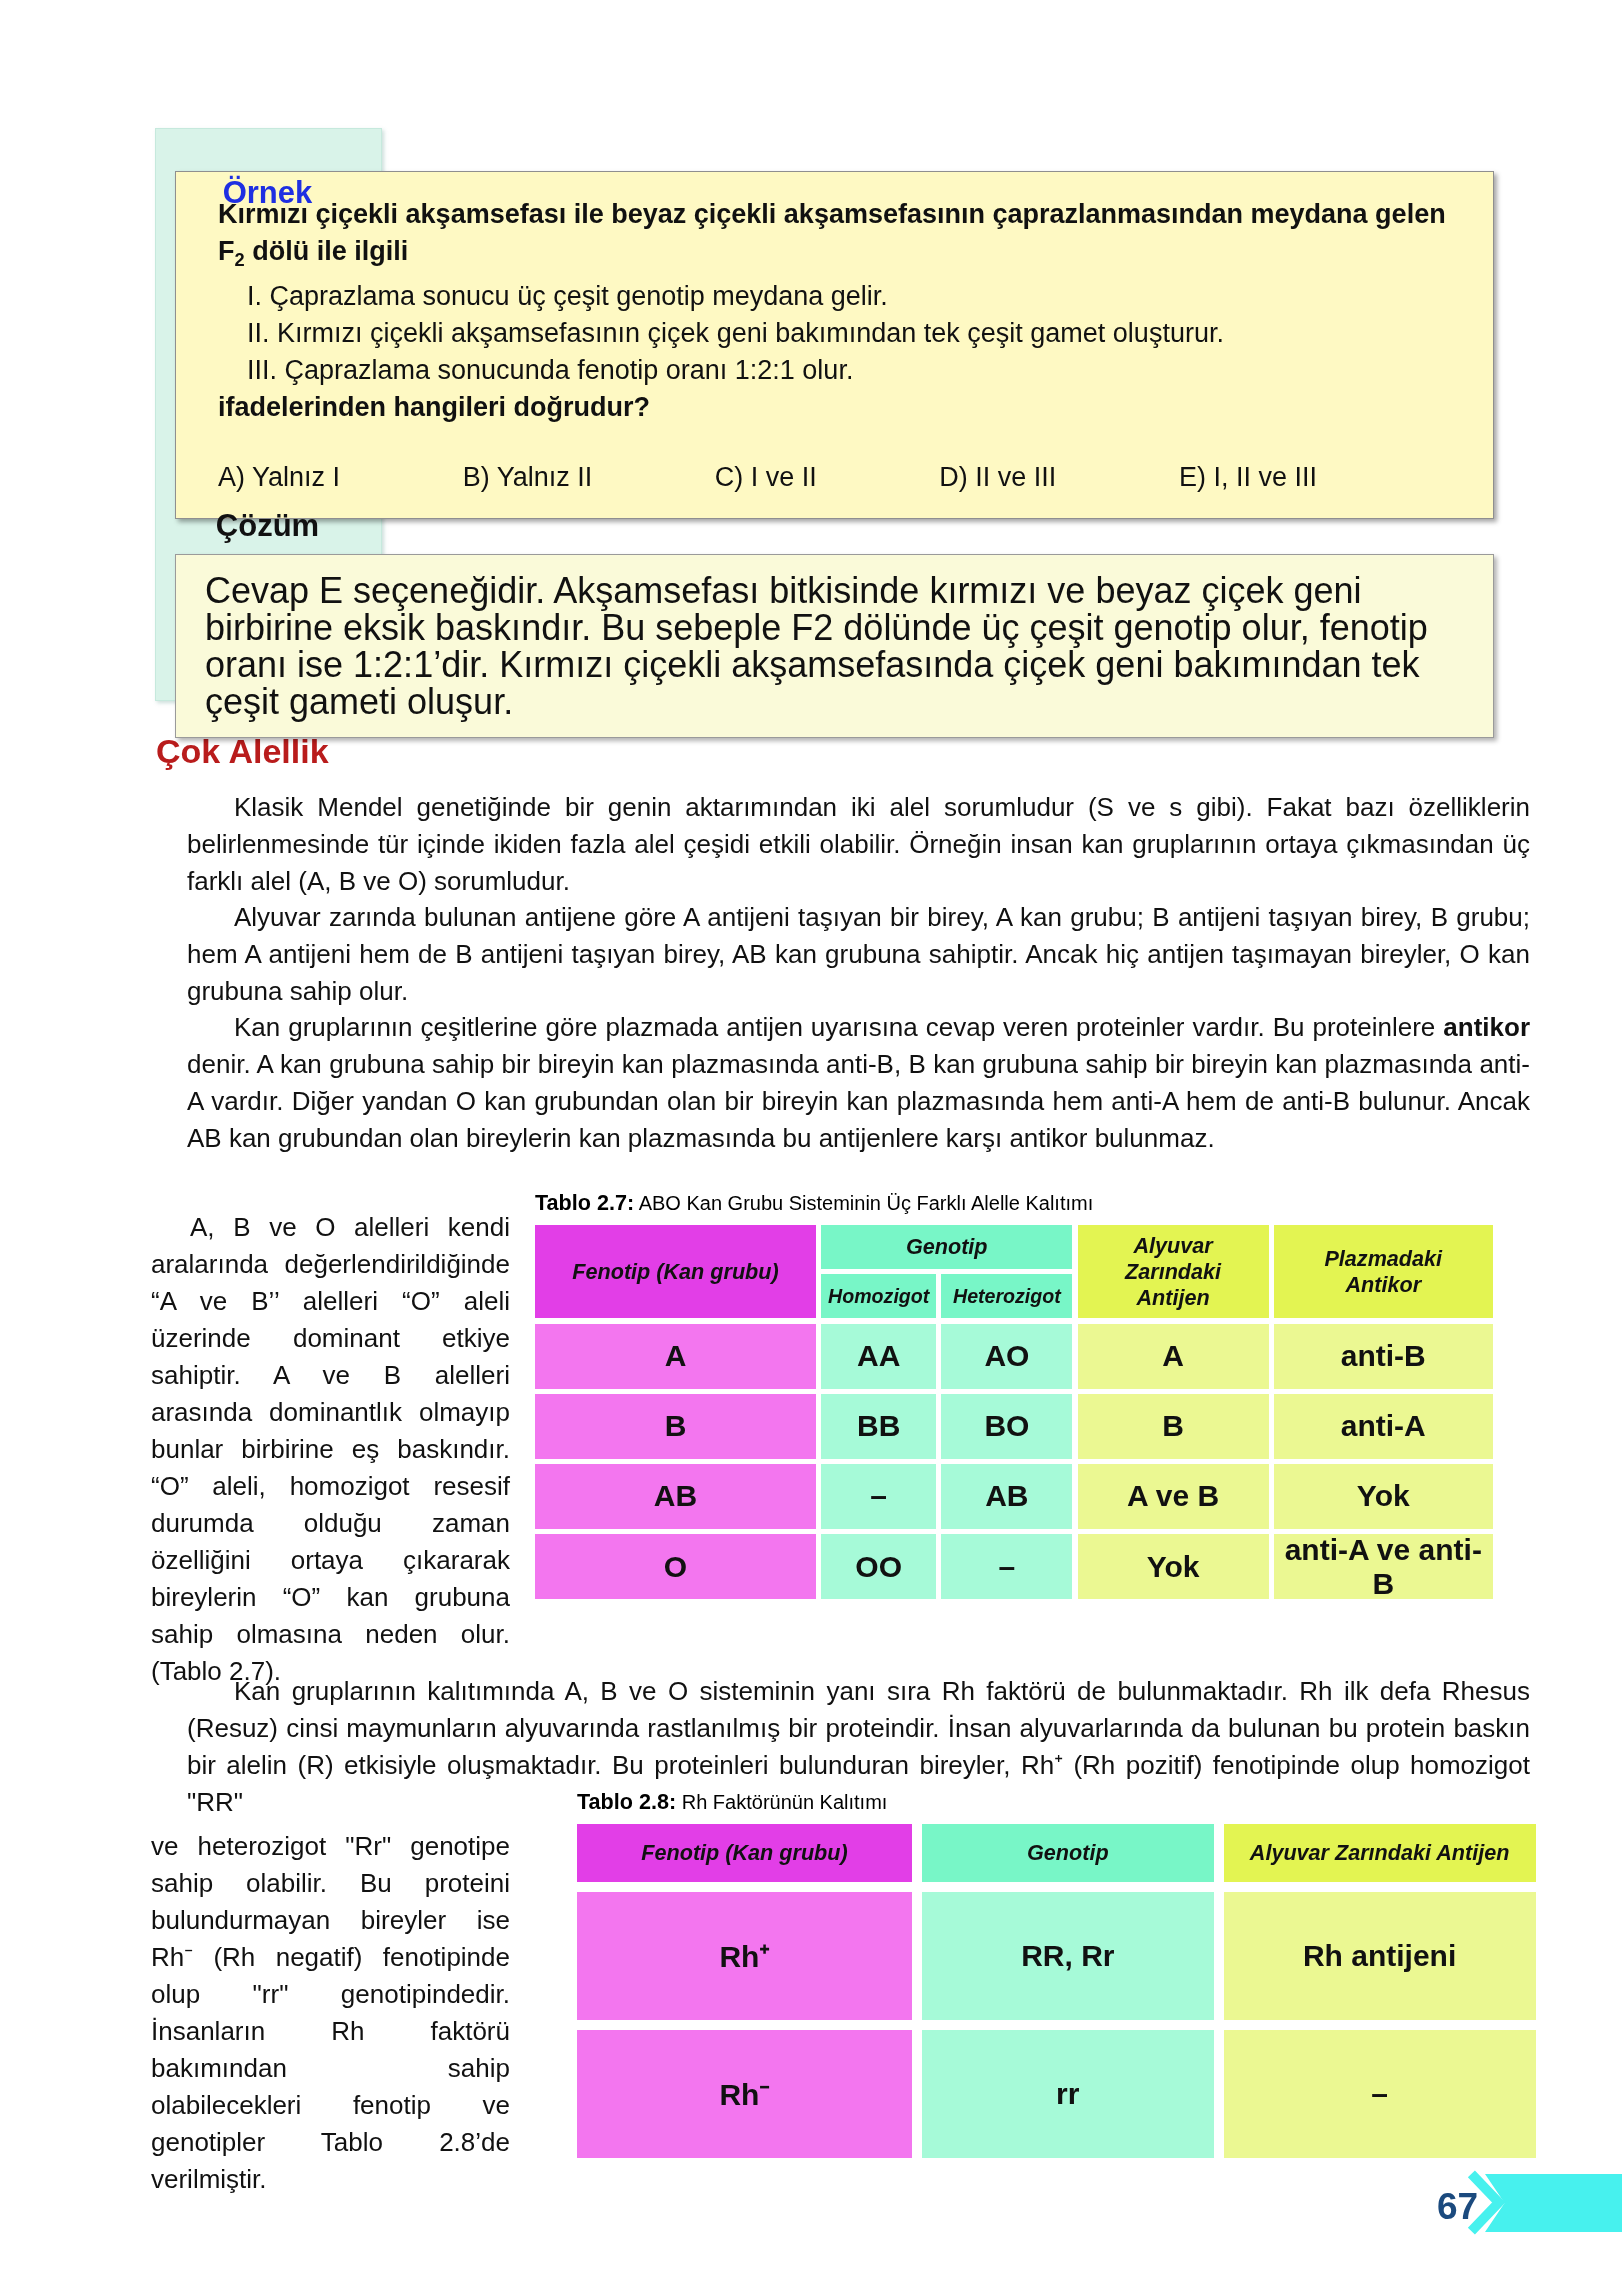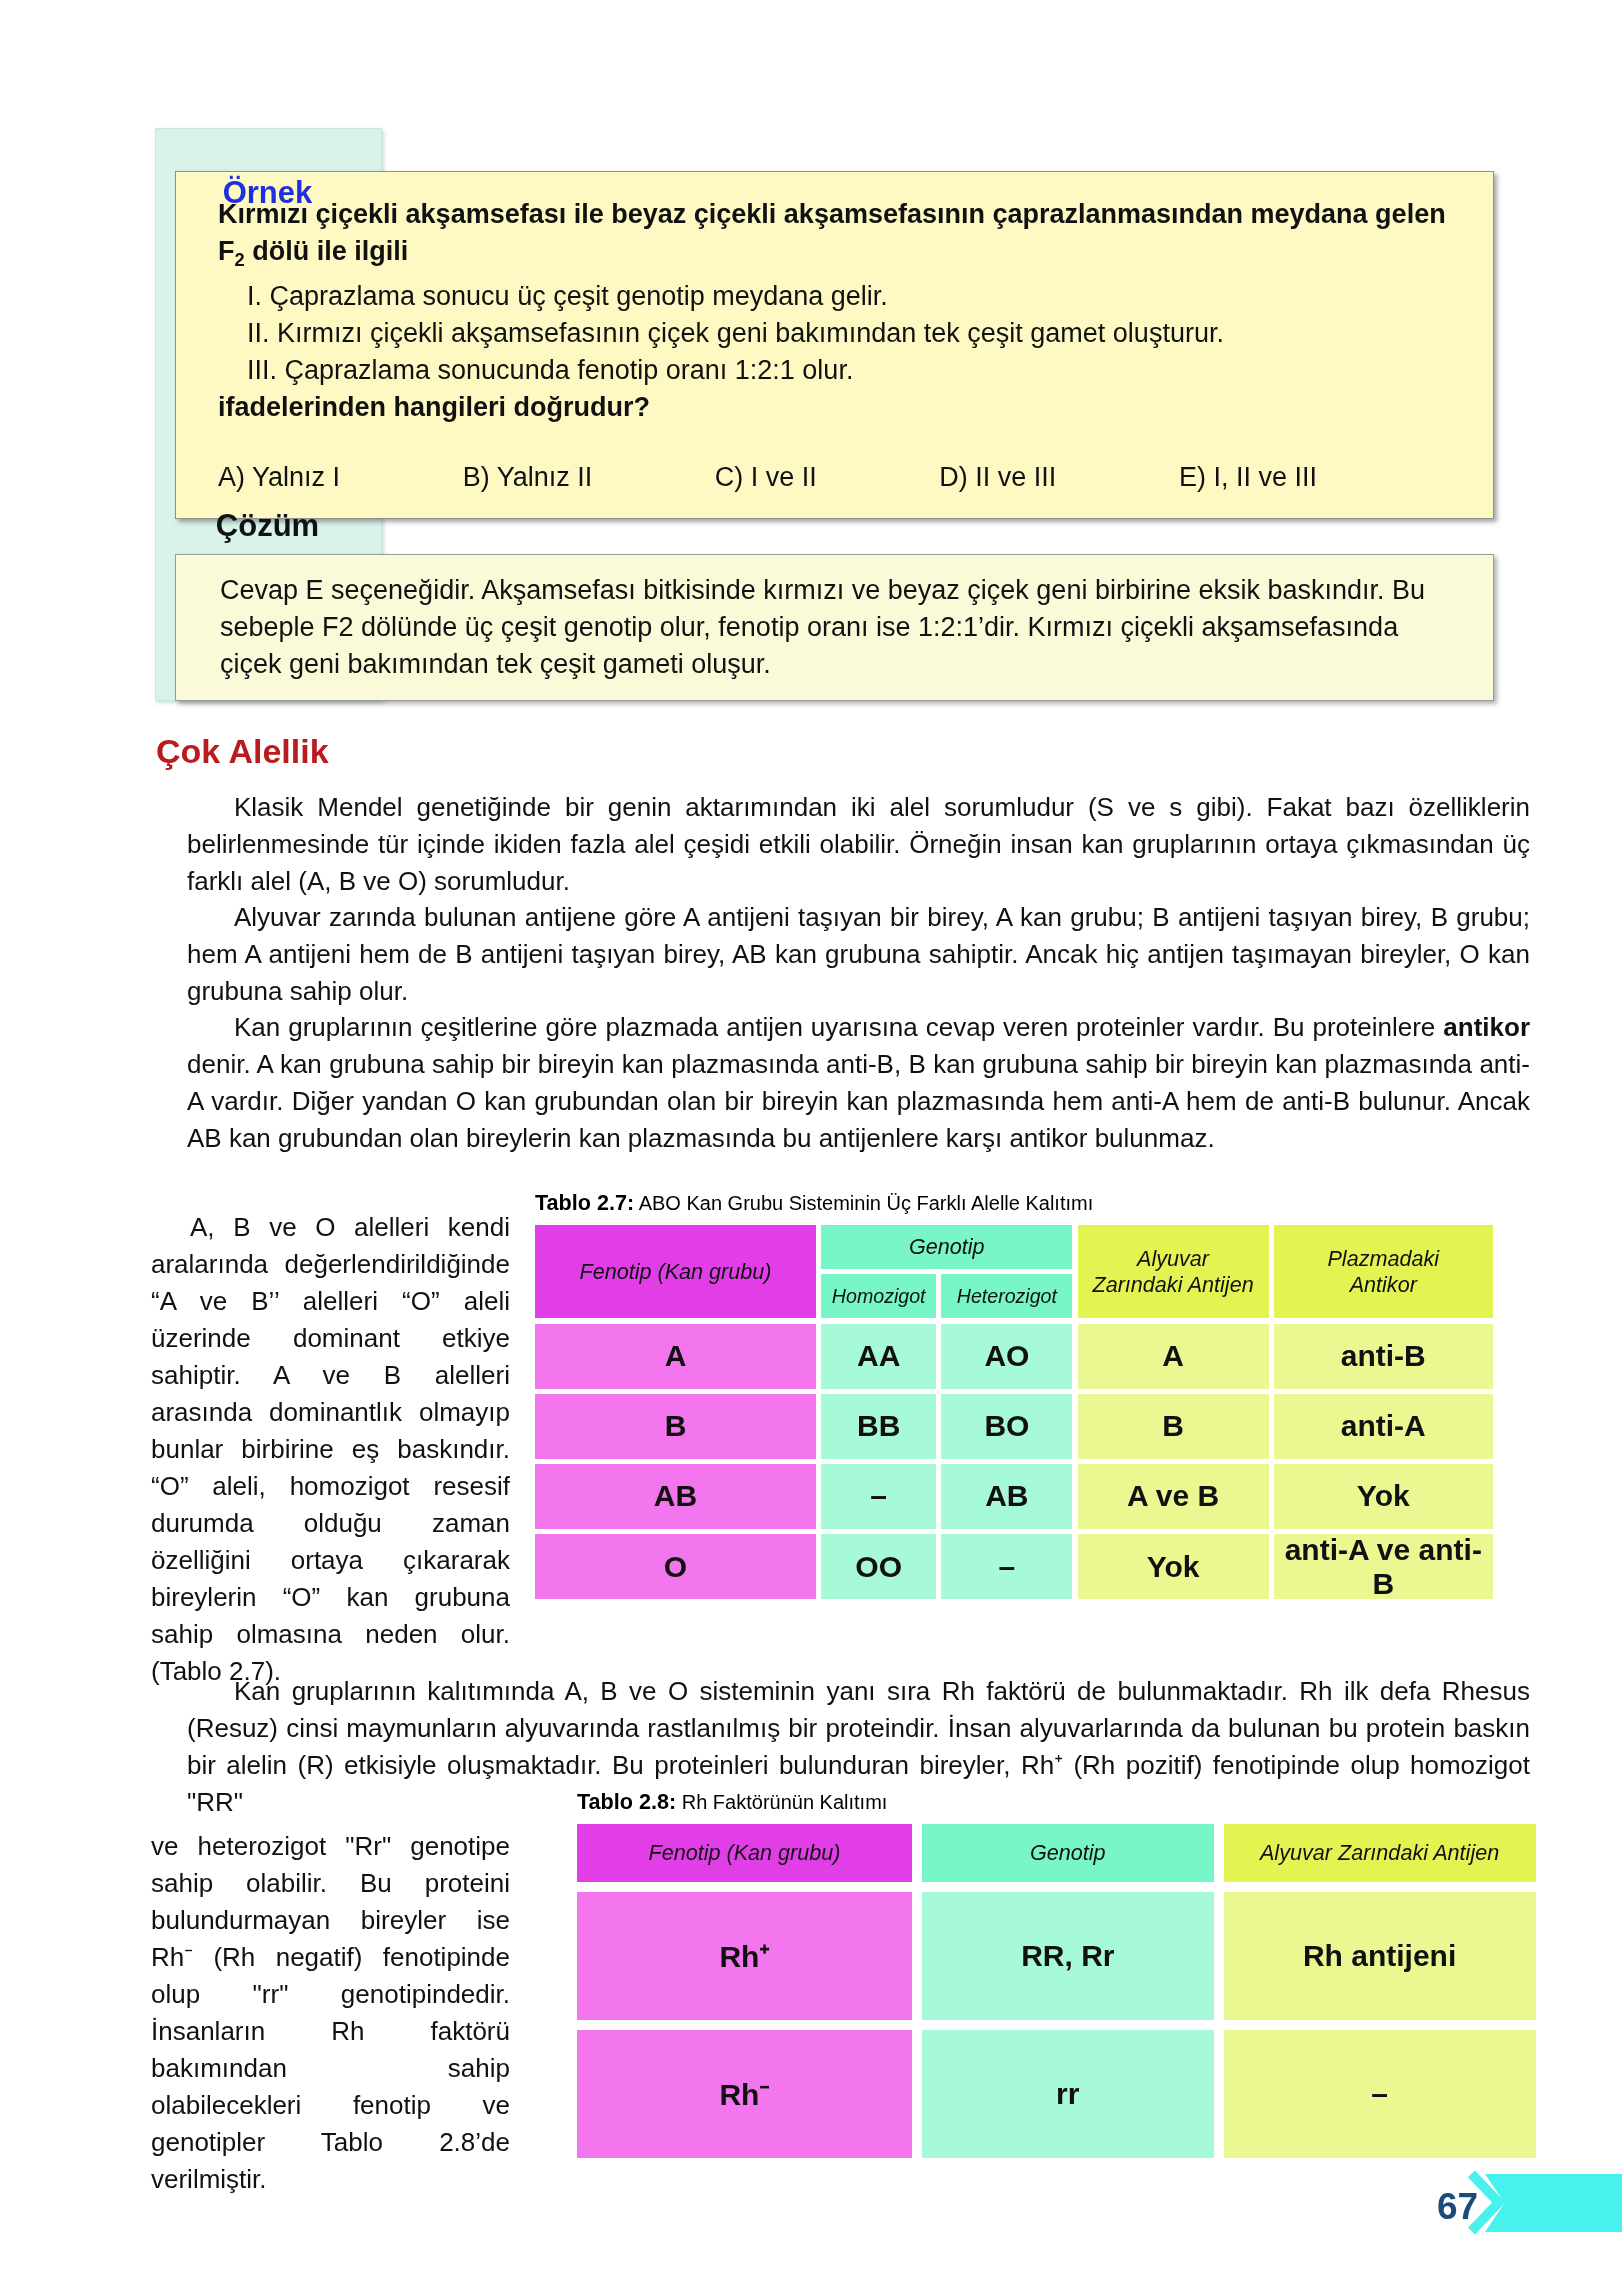--- a/index.html
+++ b/index.html
@@ -19,21 +19,21 @@
   .q-intro{font-weight:bold;}
   .q-sub{font-size:18.3px;}
   .q-items{margin-left:29px;}
   .q-footer{font-weight:bold;}
   .options{display:flex;width:1099px;justify-content:space-between;margin-top:33px;}
   .solution-label{position:absolute;left:155px;top:508px;width:225px;text-align:center;
                   font-size:31px;font-weight:bold;color:#111;z-index:3;}
   .solution-card{position:absolute;left:175px;top:554px;width:1319px;box-sizing:border-box;
                  background:#fafad9;border:1.3px solid #9a9a9a;z-index:2;
                  box-shadow:2.6px 3.3px 4.6px rgba(0,0,0,.3);
-                 padding:17px 44px;font-size:27px;line-height:37px;}
+                 padding:17px 29px;font-size:36px;line-height:37px;}
 
   
   .section-heading{position:absolute;left:156px;top:732px;font-size:34px;
                    font-weight:bold;color:#b91c1c;}
   .para{position:absolute;left:151px;width:1343px;font-size:26px;line-height:37px;
         text-align:justify;margin-left:36px;}
   .indent{text-indent:47px;}
   .col-para{position:absolute;left:151px;width:359px;font-size:26px;line-height:37px;
             text-align:justify;}
   #p1{top:789px}#p2{top:899px}#p3{top:1009px}
@@ -44,21 +44,21 @@
   
   .tbl-wrap27{position:absolute;left:535px;top:1190px;width:959px;}
   .tbl-wrap28{position:absolute;left:535px;top:1789px;width:959px;margin-left:42px;}
   .tbl-caption{font-size:20px;margin-bottom:9.2px;color:#000;}
   .tbl-caption b{font-size:21.6px;}
   .t27{display:grid;grid-template-columns:281px 115px 131px 191px 219px;
        grid-template-rows:44px 44px 65px 65px 65px 65px;gap:5.2px;}
   .t28{display:grid;grid-template-columns:335px 292px 312px;
        grid-template-rows:58px 128px 128px;gap:9.8px;}
   .cell{display:flex;align-items:center;justify-content:center;text-align:center;}
-  .hd{font-weight:normal;font-style:italic;font-size:21.6px;line-height:26px;text-align:center;}
+  .hd{font-weight:bold;font-style:italic;font-size:21.6px;line-height:26px;text-align:center;}
   .hd-sub{font-size:19.6px;}
   .val{font-weight:bold;font-size:30px;}
   .c-mag{background:#e23ee7}.c-pink{background:#f376ef}
   .c-teal{background:#78f6c7}.c-tealL{background:#a6fad8}
   .c-yel{background:#e3f452}.c-yelL{background:#ebf892}
   .sp-fen{grid-column:1;grid-row:1/3}
   .sp-gen{grid-column:2/4;grid-row:1}
   .sp-ant{grid-column:4;grid-row:1/3}
   .sp-ank{grid-column:5;grid-row:1/3}
   .narrow{max-width:164px;}

